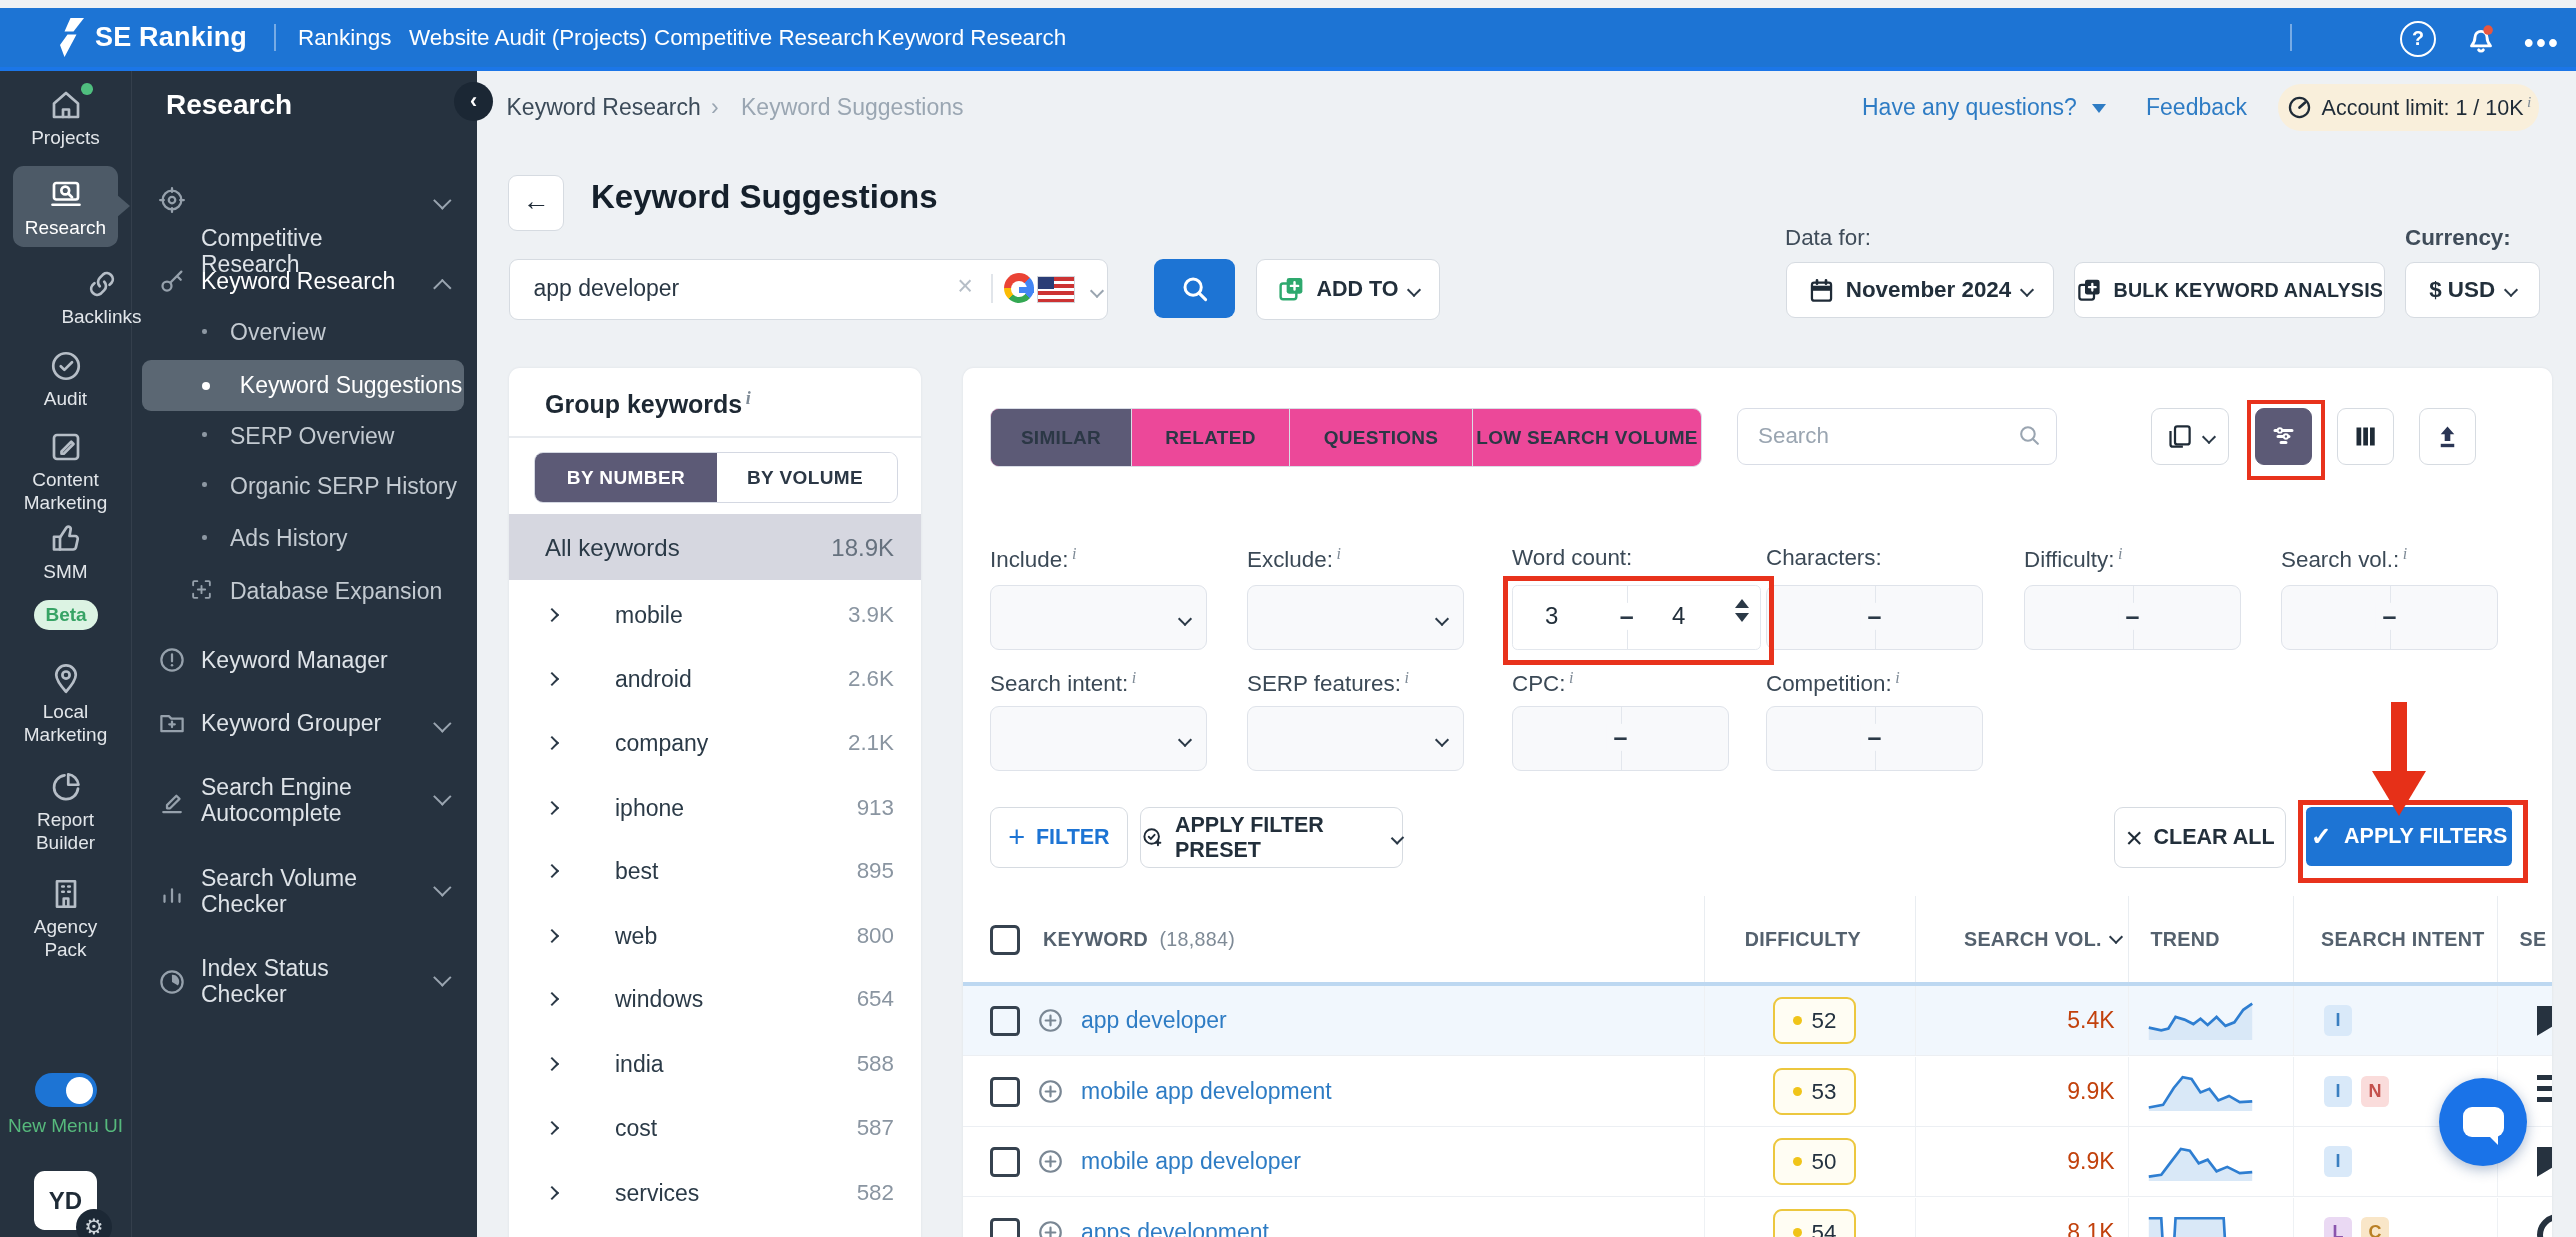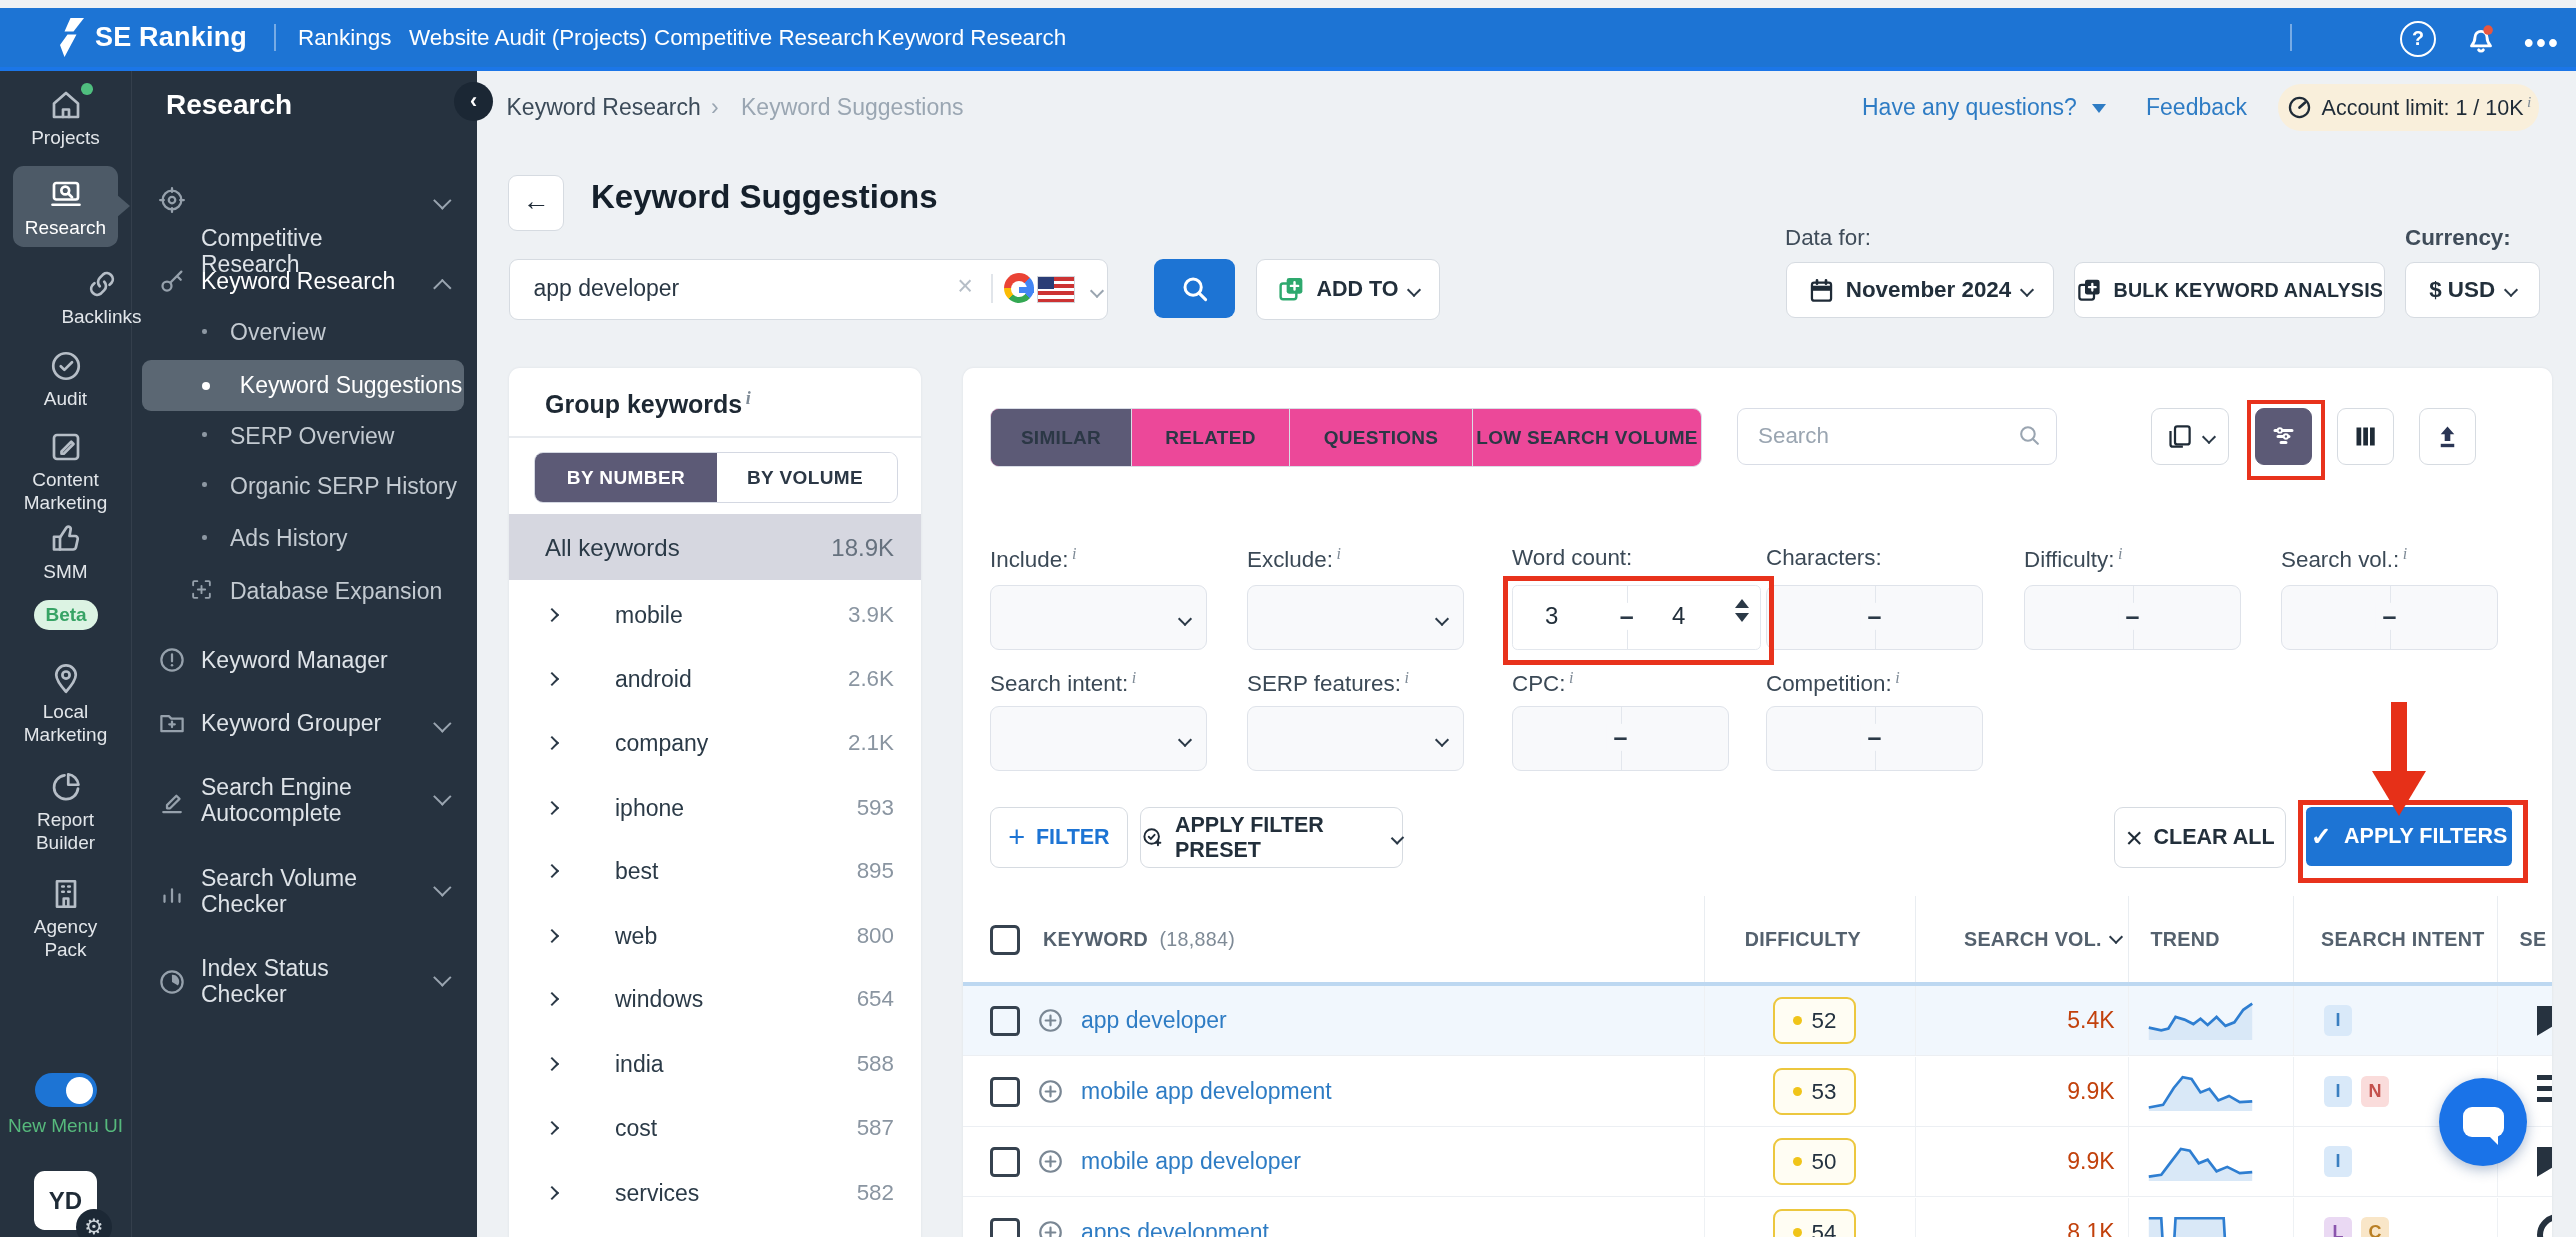--- a/index.html
+++ b/index.html
@@ -462,21 +462,21 @@
           <span class="ct">2.6K</span>
         </div>
       <div class="gc-row" style="top:344px;">
           <span class="ch"><span class="chev right dark sm"></span></span>
           <span class="nm">company</span>
           <span class="ct">2.1K</span>
         </div>
       <div class="gc-row" style="top:409px;">
           <span class="ch"><span class="chev right dark sm"></span></span>
           <span class="nm">iphone</span>
-          <span class="ct">593</span>
+          <span class="ct">913</span>
         </div>
       <div class="gc-row" style="top:472px;">
           <span class="ch"><span class="chev right dark sm"></span></span>
           <span class="nm">best</span>
           <span class="ct">895</span>
         </div>
       <div class="gc-row" style="top:537px;">
           <span class="ch"><span class="chev right dark sm"></span></span>
           <span class="nm">web</span>
           <span class="ct">800</span>

